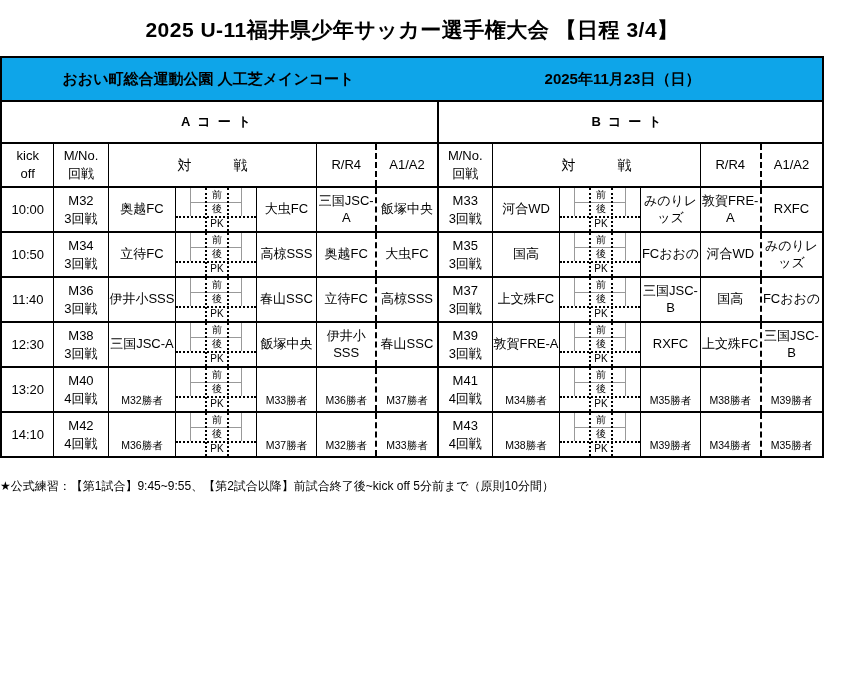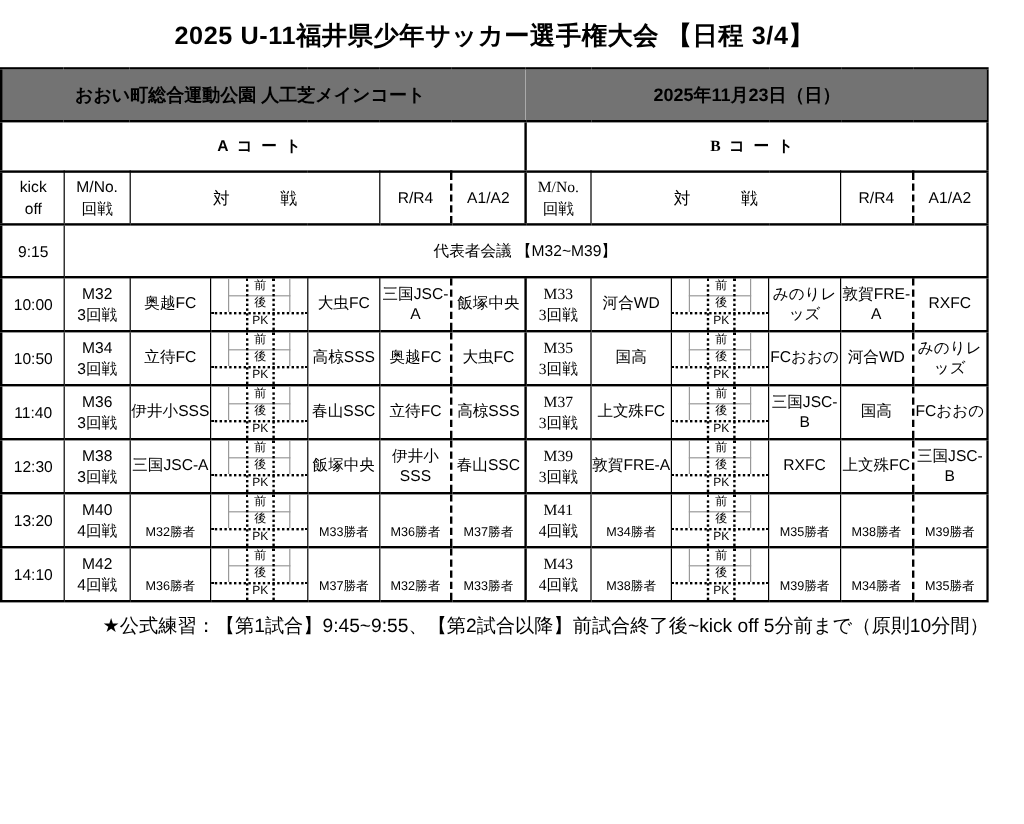--- a/index.html
+++ b/index.html
@@ -32,31 +32,31 @@
     border-width: 2px 1px;
     text-align: center;
     vertical-align: middle;
     padding: 0;
     font-size: 13px;
     overflow: hidden;
   }
   tr { height: 44px; }
   tr.court-row { height: 42px; }
   
-  tr.venue-row td { background: #737373; font-weight: bold; font-size: 15px; }
+  tr.venue-row td { background: #0ea5e9; font-weight: bold; font-size: 15px; }
   td.venue-cell { border-right: none !important; text-align: left !important; padding-left: 60px !important; }
   td.date-cell { border-left: none !important; text-align: right; padding-right: 14px !important; }
   
   td.court-cell { font-size: 16px; font-weight: bold; letter-spacing: 7px; }
   
   td.colhead { font-size: 13px; line-height: 1.35; }
   td.colhead.versus { font-size: 14px; font-weight: normal; letter-spacing: 14px; text-indent: 14px; }
   
   .dash-l { border-left: 2px dashed #000 !important; }
-  .court-b-start { border-left: 2px solid #000 !important; font-family: Liberation Serif, serif; }
+  .court-b-start { border-left: 2px solid #000 !important; }
   
   td.time-cell { font-size: 13.5px; }
   td.mno-cell div { line-height: 1.35; }
   td.team-cell { font-size: 13px; line-height: 1.25; padding: 0 2px; }
   tr.winners td.team-cell {
     font-size: 10.5px;
     vertical-align: bottom;
     padding-bottom: 4px;
     text-align: center;
   }
@@ -73,23 +73,23 @@
   .sb-center {
     position: absolute; left: 50%; top: 0; bottom: 0;
     width: 20px; margin-left: -11px;
     border-left: 2px dotted #000; border-right: 2px dotted #000;
     display: flex; flex-direction: column;
     font-size: 10px; line-height: 1;
   }
   .sb-center span { flex: 1; display: flex; align-items: center; justify-content: center; }
   
   .footnote {
-    text-align: right;
-    font-size: 16px;
-    margin-top: 10px;
+    text-align: left;
+    font-size: 12px;
+    margin-top: 20px;
   }
 </style>
 </head>
 <body>
 
 <div class="page">
   <h1 class="title">2025 U-11福井県少年サッカー選手権大会 【日程 3/4】</h1>
 
   <table class="sched">
     <colgroup>
@@ -131,26 +131,20 @@
         <td class="colhead court-b-start">
           <div>M/No.</div>
           <div>回戦</div>
         </td>
         <td colspan="3" class="colhead versus">対　戦</td>
         <td class="colhead">R/R4</td>
         <td class="colhead dash-l">A1/A2</td>
       </tr>
     </tbody>
     <tbody>
-        <tr class="full-row">
-          <td class="time-cell">9:15</td>
-          <td class="full-cell" colspan="12">
-            <div class="full-line">代表者会議 【M32~M39】</div>
-          </td>
-        </tr>
         <tr class="match-row">
           <td class="time-cell">10:00</td>
           <td class="mno-cell">
             <div>M32</div>
             <div>3回戦</div>
           </td>
           <td class="team-cell">奥越FC</td>
           <td class="score-cell">
             <div class="scorebox">
               <div class="sb-vl"></div>

